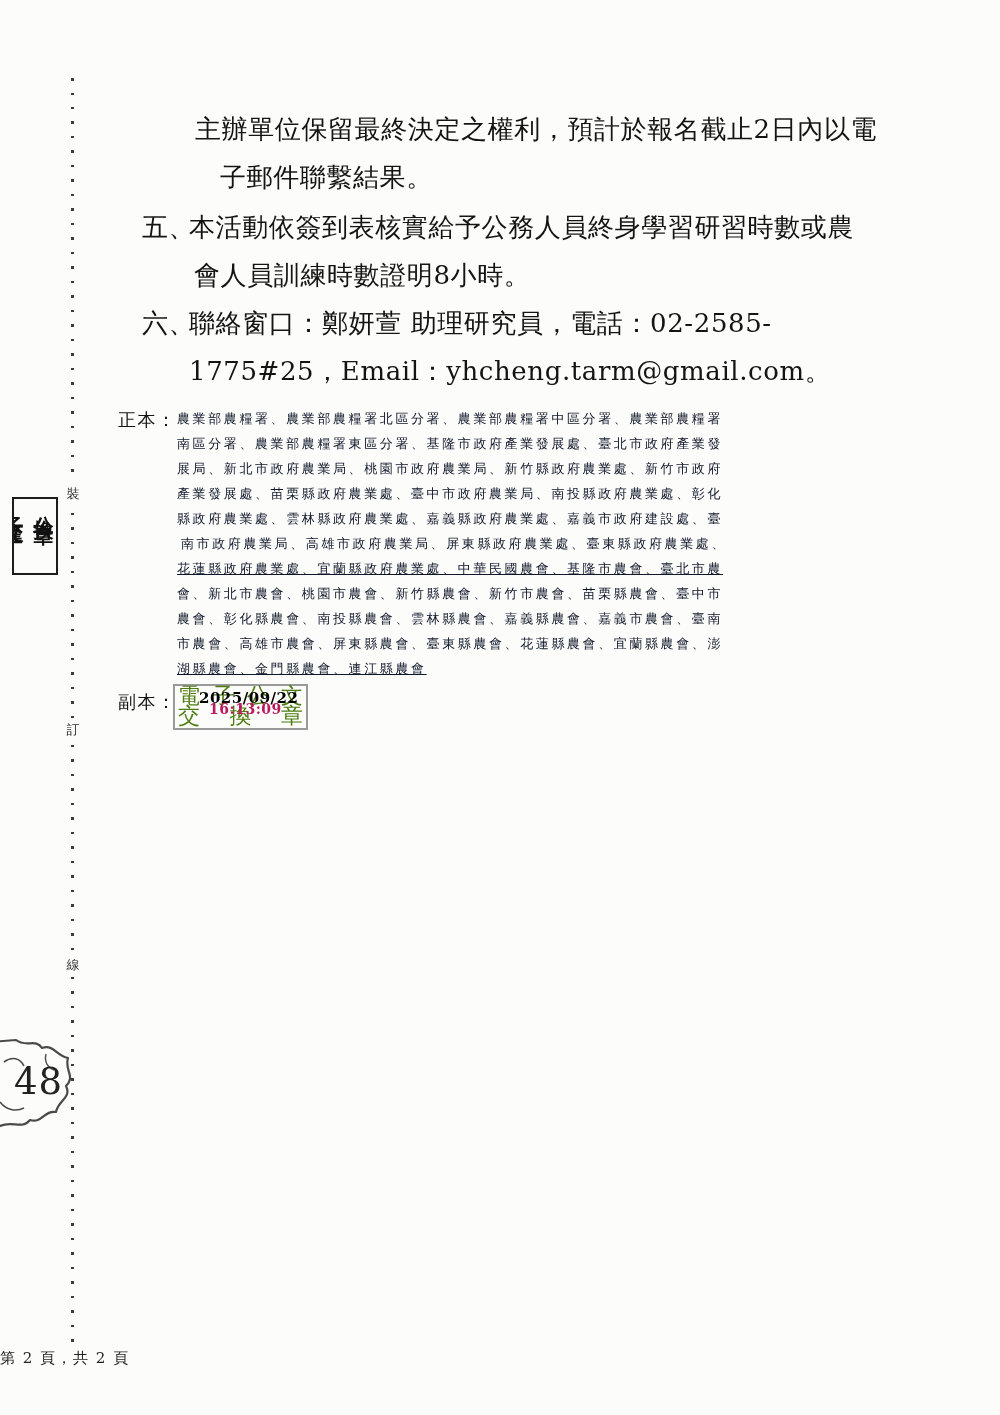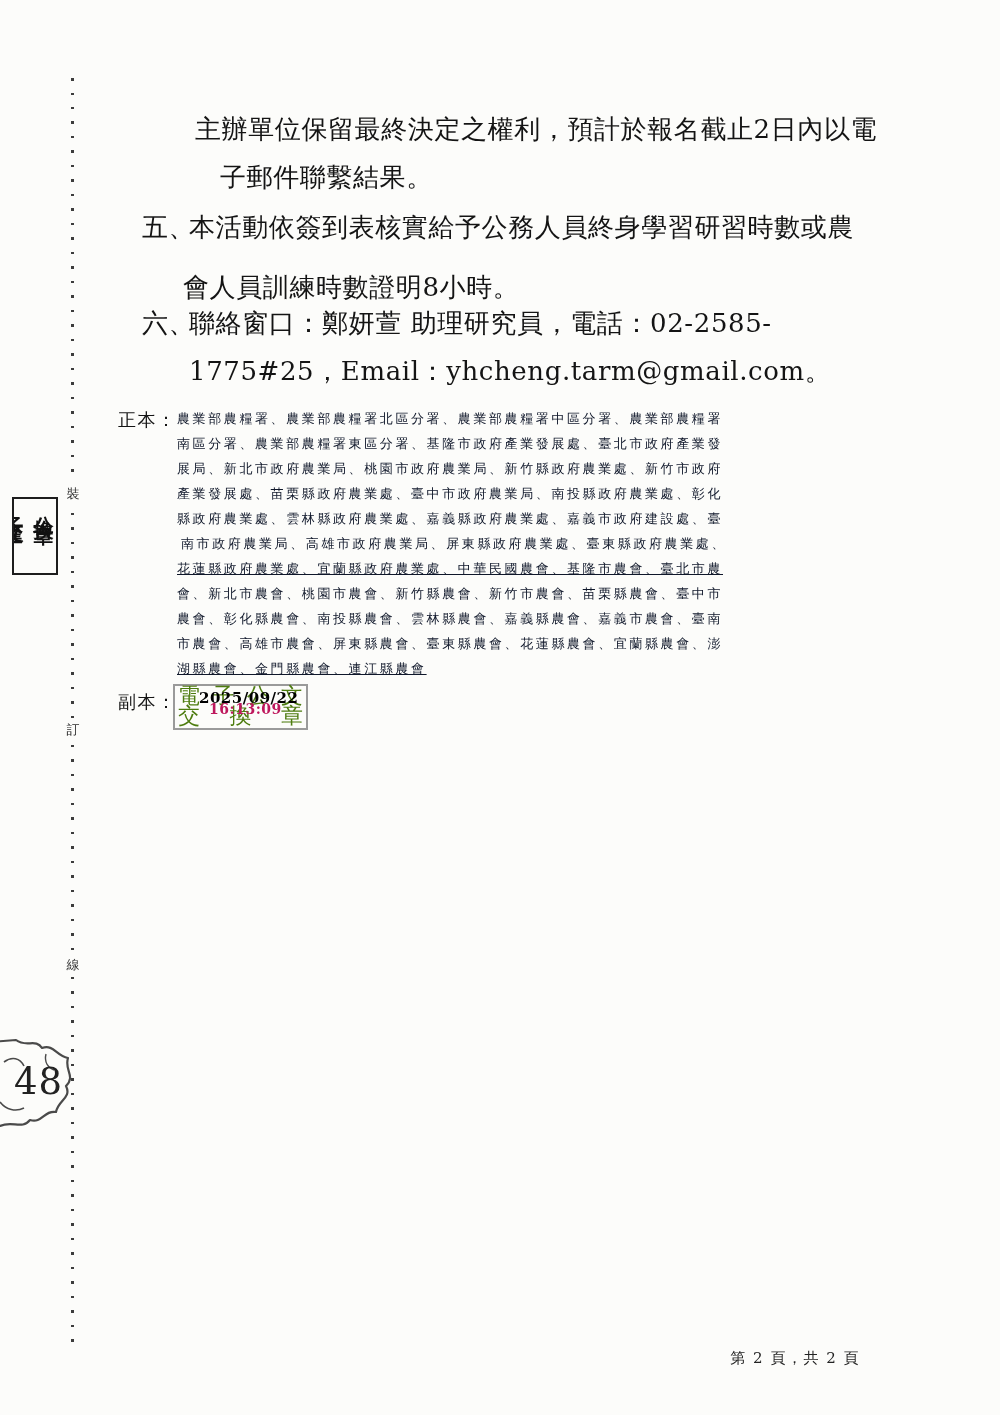--- a/index.html
+++ b/index.html
@@ -66,21 +66,21 @@
     font-size:20px;letter-spacing:4px;color:#111;font-weight:600;line-height:22px;
   }
   .side-col-right{right:1px;}
   .side-col-left{left:-11px;}
   
   .seal-num{
     left:14px;top:1060px;font-size:37px;color:#222;letter-spacing:1px;
   }
   
   .footer{
-    left:0;top:1349px;width:860px;text-align:right;
+    left:0;top:1349px;width:860px;text-align:left;
     font-size:15px;letter-spacing:1.5px;color:#222;white-space:nowrap;
   }
 </style>
 </head>
 <body>
 
 <div>
 
   <div class="abs binding-line"></div>
   <div class="abs binding-char" style="top:484px;">裝</div>
@@ -90,21 +90,21 @@
   <div class="abs side-stamp">
     <div class="side-col side-col-left">子交逢</div>
     <div class="side-col side-col-right">公換章</div>
   </div>
 
   <div class="abs bodyline" style="left:195px;top:114px;">主辦單位保留最終決定之權利，預計於報名截止2日內以電</div>
   <div class="abs bodyline" style="left:208px;top:162px;margin-left:12px;">子郵件聯繫結果。</div>
 
   <div class="abs bodyline" style="left:142px;top:212px;">五、</div>
   <div class="abs bodyline" style="left:189px;top:212px;">本活動依簽到表核實給予公務人員終身學習研習時數或農</div>
-  <div class="abs bodyline" style="left:183px;top:260px;margin-top:12px;">會人員訓練時數證明8小時。</div>
+  <div class="abs bodyline" style="left:194px;top:260px;">會人員訓練時數證明8小時。</div>
 
   <div class="abs bodyline" style="left:142px;top:308px;">六、</div>
   <div class="abs bodyline" style="left:189px;top:308px;">聯絡窗口：鄭妍萱 助理研究員，電話：02-2585-</div>
   <div class="abs bodyline" style="left:189px;top:356px;">1775#25，Email：yhcheng.tarm@gmail.com。</div>
 
   <div class="abs rcpt-label" style="left:118px;top:408px;">正本：</div>
   <div class="abs rcpt-line" style="left:177px;top:408px;">農業部農糧署、農業部農糧署北區分署、農業部農糧署中區分署、農業部農糧署</div>
   <div class="abs rcpt-line" style="left:177px;top:433px;">南區分署、農業部農糧署東區分署、基隆市政府產業發展處、臺北市政府產業發</div>
   <div class="abs rcpt-line" style="left:177px;top:458px;">展局、新北市政府農業局、桃園市政府農業局、新竹縣政府農業處、新竹市政府</div>
   <div class="abs rcpt-line" style="left:177px;top:483px;">產業發展處、苗栗縣政府農業處、臺中市政府農業局、南投縣政府農業處、彰化</div>

